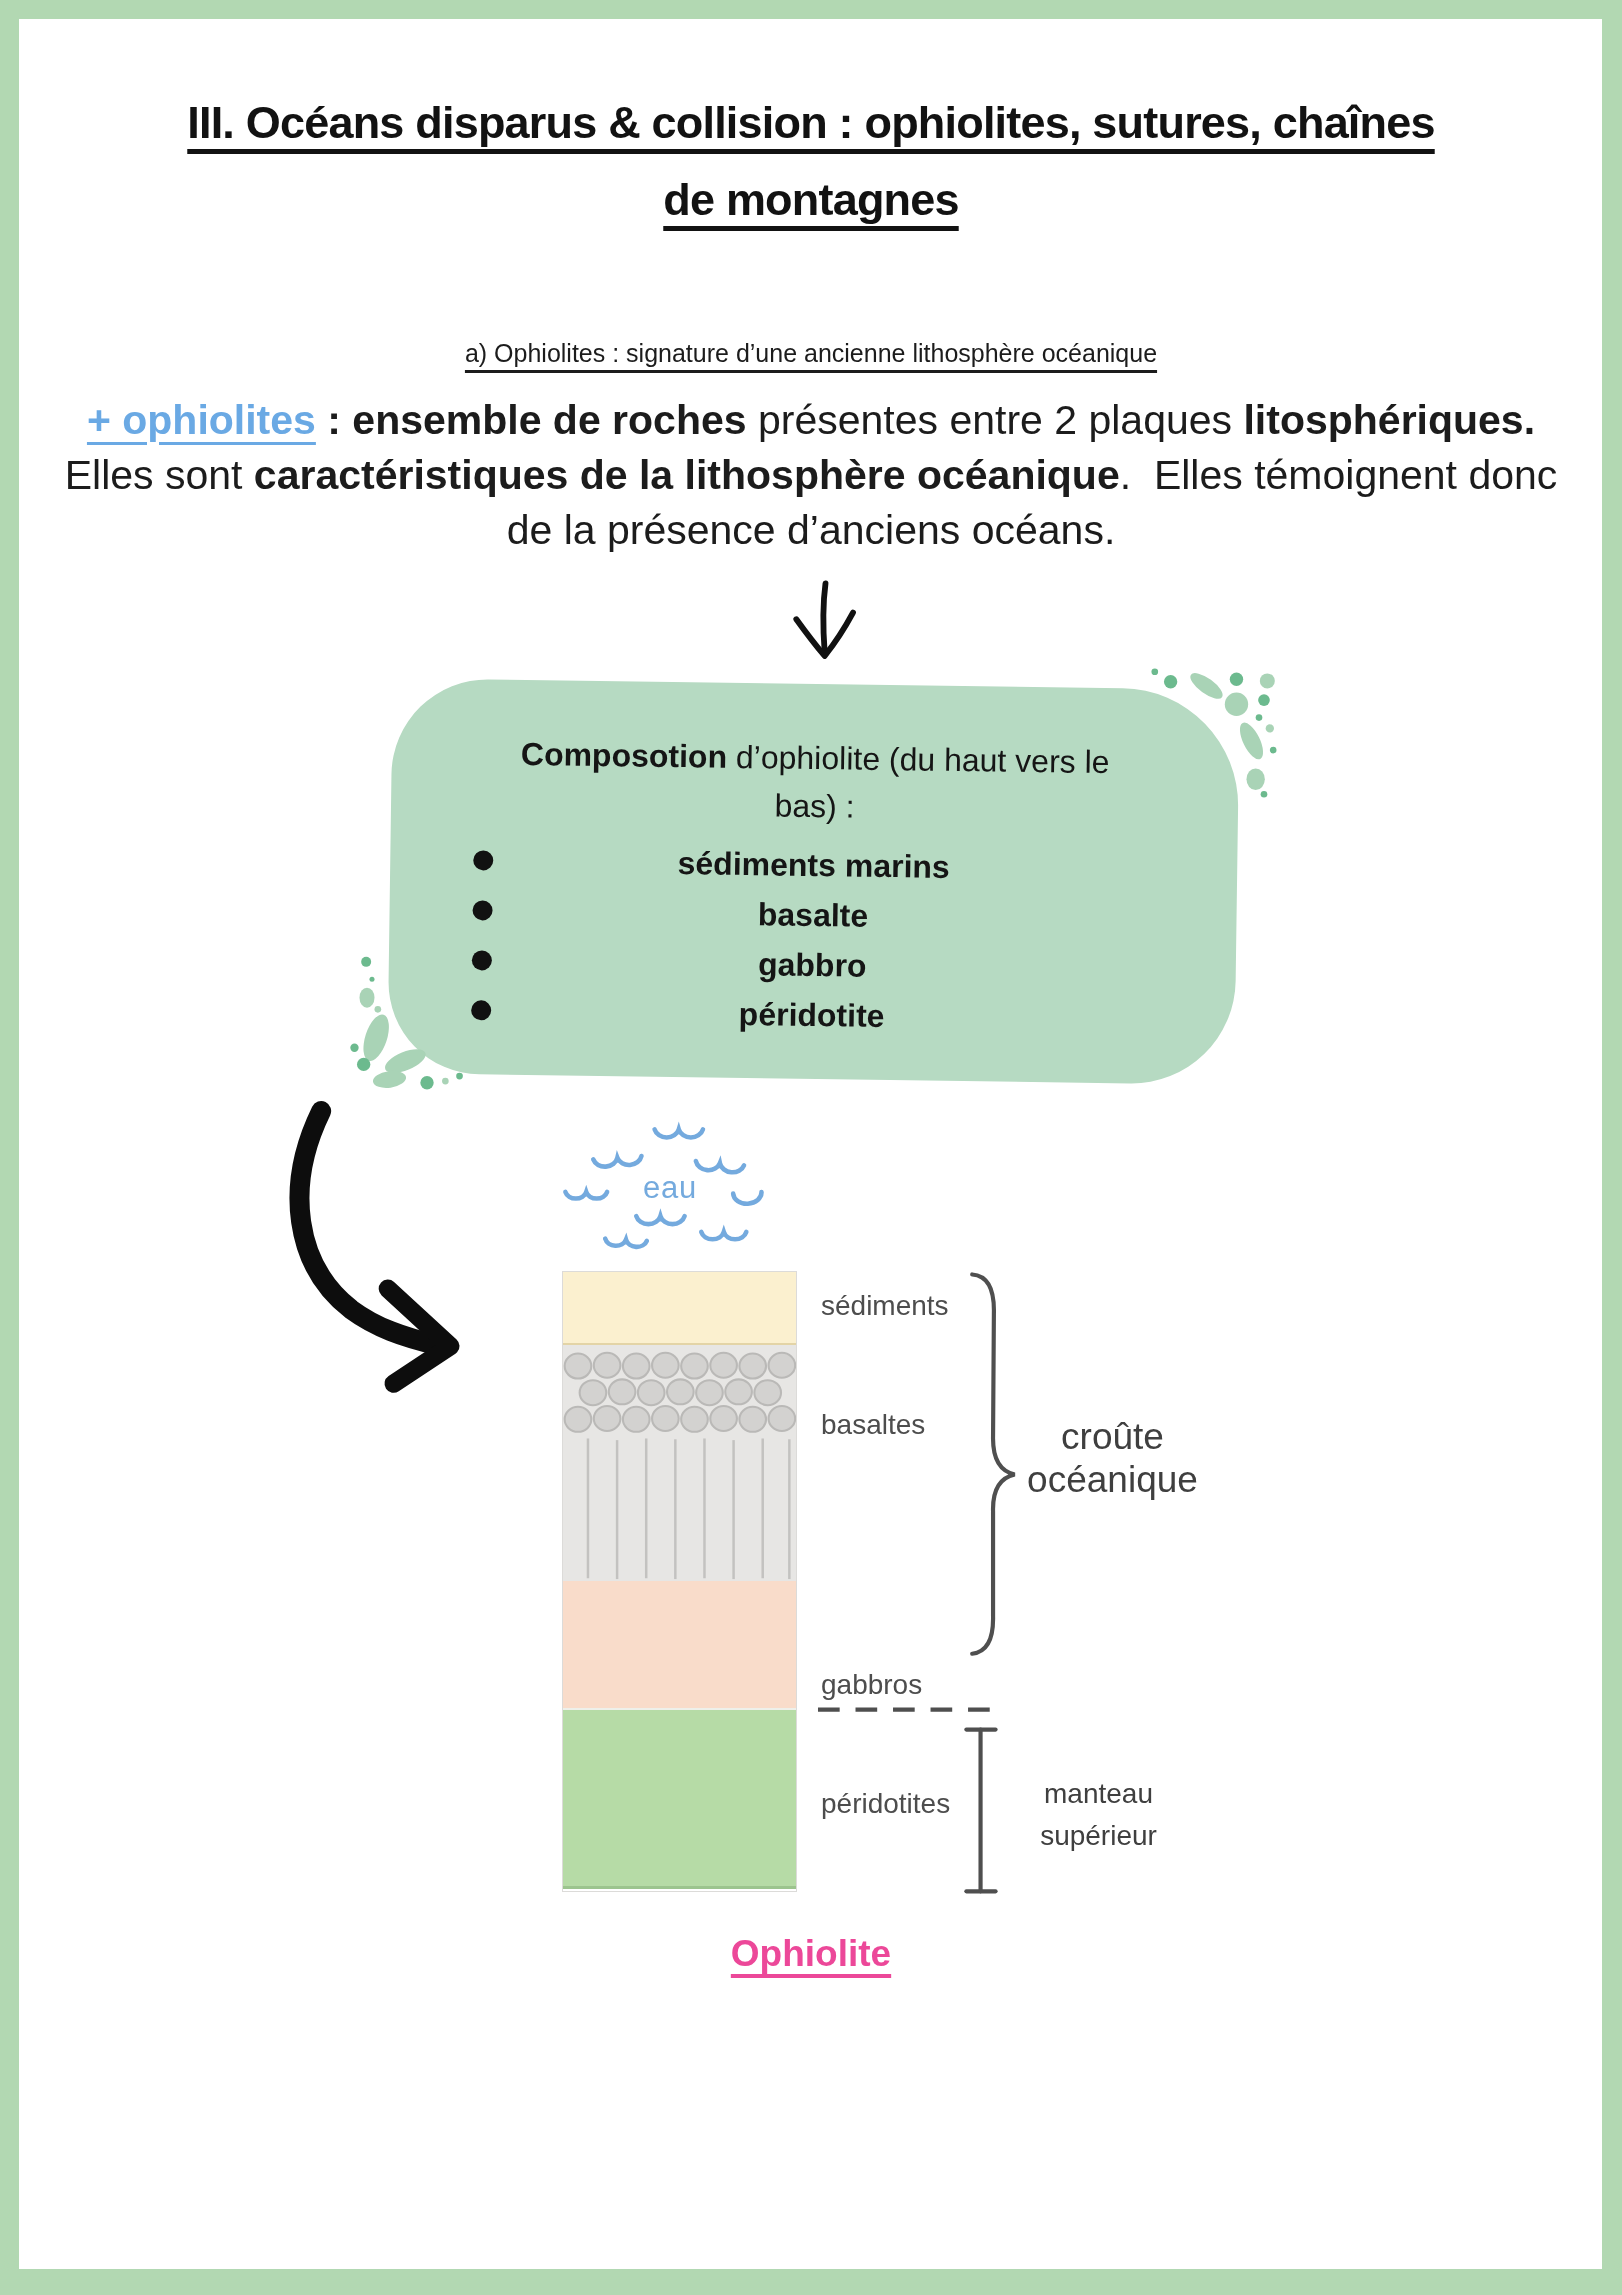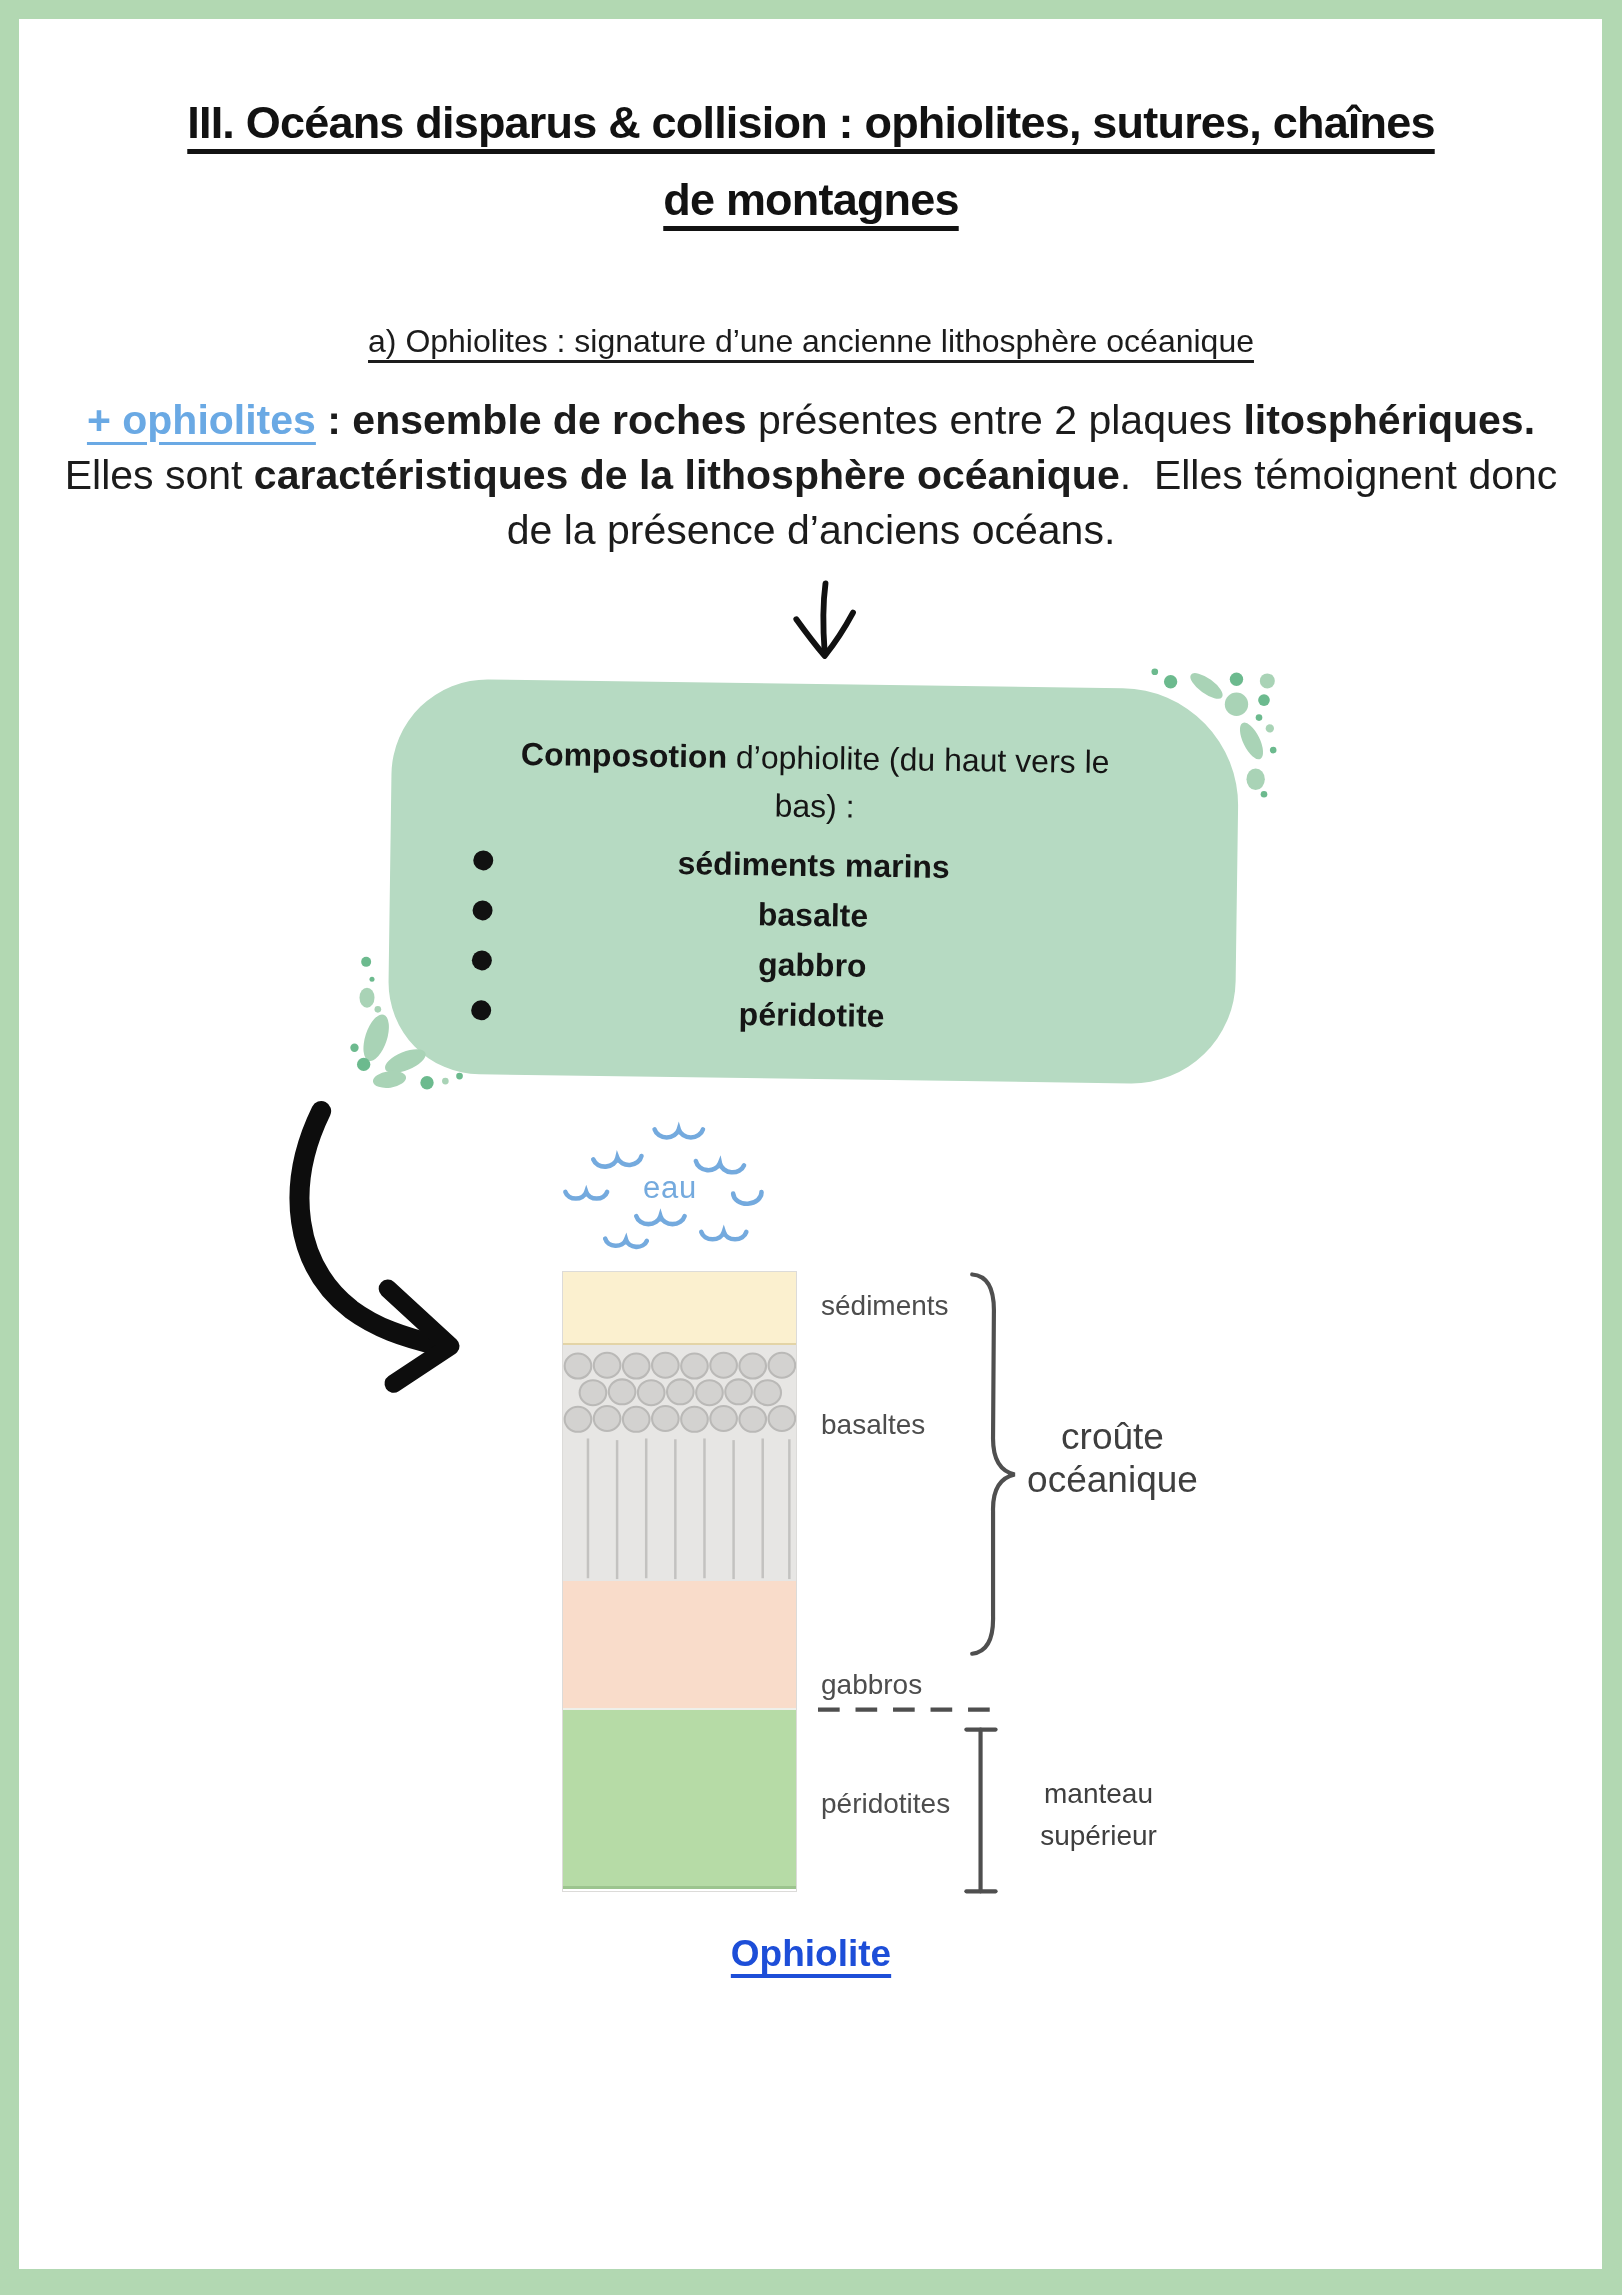--- a/index.html
+++ b/index.html
@@ -22,23 +22,23 @@
     text-align:center;
     font-size:45px;font-weight:bold;color:#121212;
     line-height:77px;letter-spacing:-0.8px;
   }
   .title .u{
     text-decoration:underline;
     text-decoration-thickness:5px;
     text-underline-offset:11px;
   }
   .subtitle{
-    left:0;top:297px;width:1584px;
+    left:0;top:309px;width:1584px;
     text-align:center;
-    font-size:32px;color:#1c1c1c;line-height:50px;
+    font-size:25px;color:#1c1c1c;line-height:50px;
   }
   .subtitle .u{
     text-decoration:underline;
     text-decoration-thickness:3.3px;
     text-underline-offset:8.3px;
   }
   
   .definition{
     left:40px;top:374px;width:1504px;
     text-align:center;
@@ -91,21 +91,21 @@
     font-size:28px;color:#4d4d4d;white-space:nowrap;
   }
   .crust-label,.mantle-label{
     font-size:37px;color:#3f3f3f;text-align:center;line-height:43px;white-space:nowrap;
   }
   .eau{
     font-size:31px;color:#74aade;letter-spacing:0.8px;
   }
   .caption{
     left:0;top:1914px;width:1584px;text-align:center;
-    font-size:37px;font-weight:bold;color:#1d4ed8;
+    font-size:37px;font-weight:bold;color:#ec4899;
   }
   .caption .u{
     text-decoration:underline;
     text-decoration-thickness:4.2px;
     text-underline-offset:7.5px;
   }
   svg.overlay{position:absolute;left:0;top:0;pointer-events:none;}
 </style>
 </head>
 <body>

